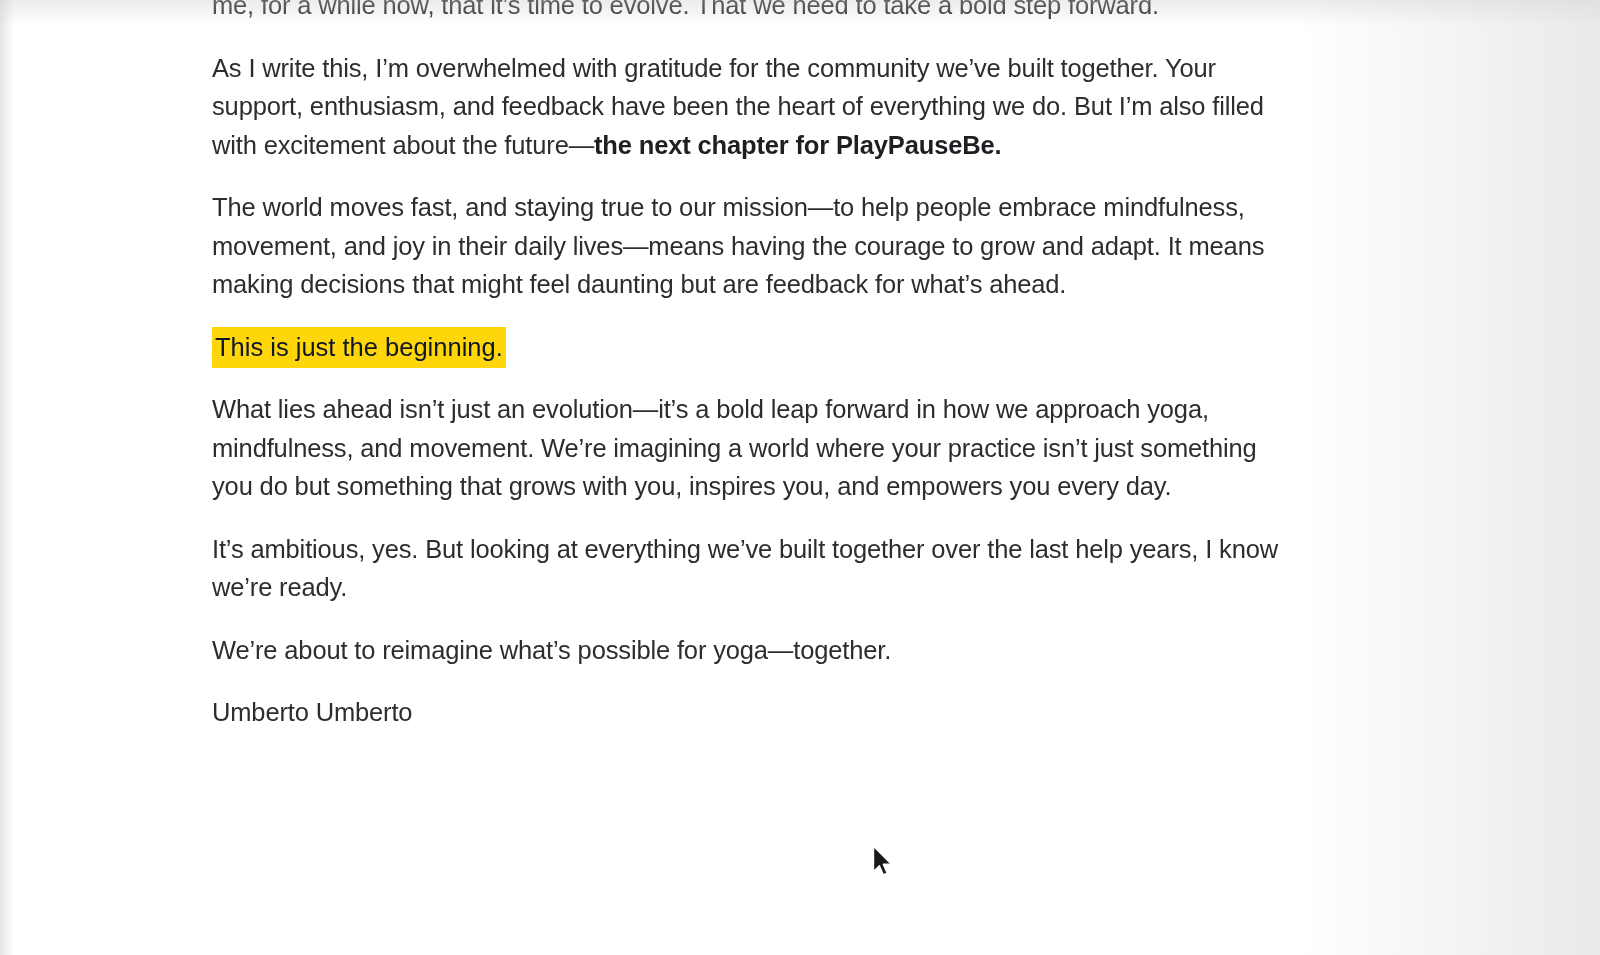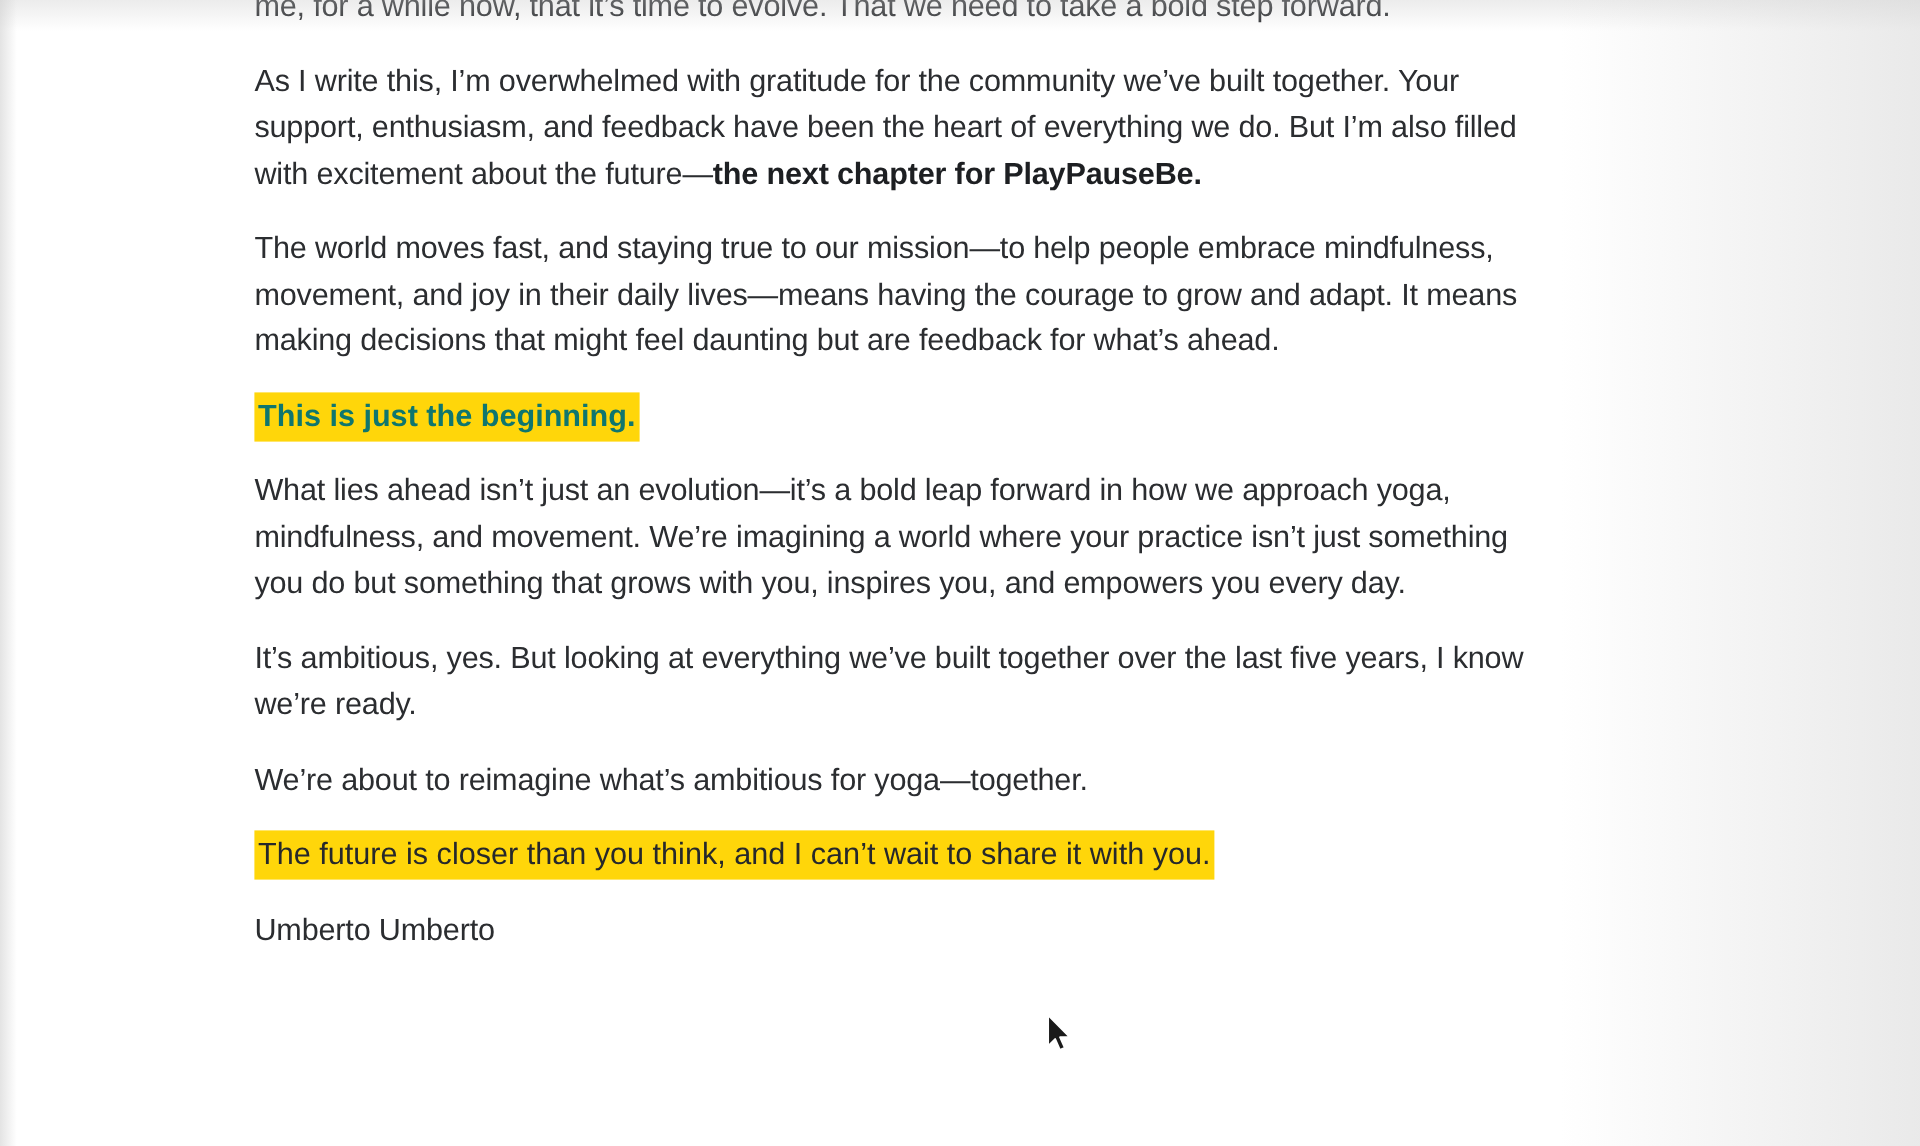--- a/index.html
+++ b/index.html
@@ -61,22 +61,22 @@
     margin: 0 0 24px 0;
     font-size: 25.5px;
     line-height: 38.5px;
   }
 
   p.hl-para .hl {
     padding: 6px 3px 7px 3px;
   }
 
   .bold-hl {
-    font-weight: 700;
-    color: #0f766e;
+    font-weight: 400;
+    color: #0f172a;
   }
 
   .signoff {
     margin-top: 32px;
   }
 
   .signature-name {
     margin-top: 66px;
   }
 
@@ -123,25 +123,24 @@
     <p class="para clipped-top">me, for a while now, that it’s time to evolve. That we need to take a bold step forward.</p>
 
     <p class="para"><span>As I write this, I’m overwhelmed with gratitude for the community we’ve built together. Your support, enthusiasm, and feedback have been the heart of everything we do. But I’m also filled with excitement about the future—</span><span class="b">the next chapter for PlayPauseBe.</span></p>
 
     <p class="para">The world moves fast, and staying true to our mission—to help people embrace mindfulness, movement, and joy in their daily lives—means having the courage to grow and adapt. It means making decisions that might feel daunting but are feedback for what’s ahead.</p>
 
     <p class="hl-para"><span class="hl bold-hl">This is just the beginning.</span></p>
 
     <p class="para">What lies ahead isn’t just an evolution—it’s a bold leap forward in how we approach yoga, mindfulness, and movement. We’re imagining a world where your practice isn’t just something you do but something that grows with you, inspires you, and empowers you every day.</p>
 
-    <p class="para">It’s ambitious, yes. But looking at everything we’ve built together over the last five years, I know we’re ready.</p>
+    <p class="para">It’s ambitious, yes. But looking at everything we’ve built together over the last help years, I know we’re ready.</p>
 
-    <p class="para">We’re about to reimagine what’s ambitious for yoga—together.</p>
+    <p class="para">We’re about to reimagine what’s possible for yoga—together.</p>
 
-    <p class="hl-para"><span class="hl">The future is closer than you think, and I can’t wait to share it with you.</span></p>
 
 
     <p class="para signature-name">Umberto Umberto</p>
 
   </div>
 
   <div class="edge-top"></div>
   <div class="edge-left"></div>
   <div class="edge-right"></div>
 

